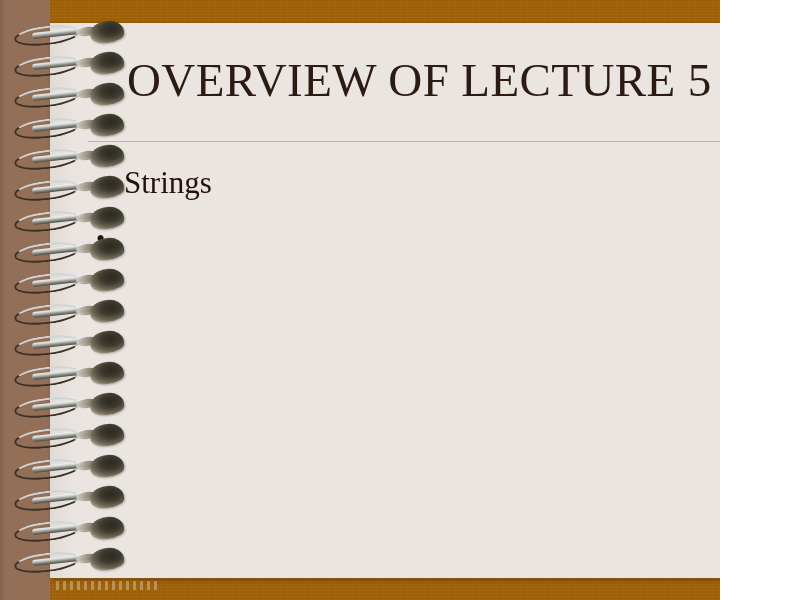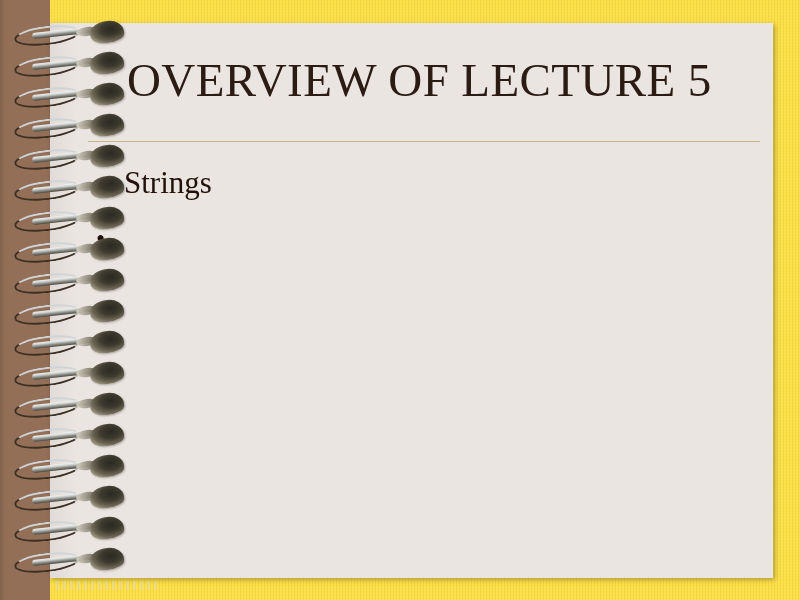--- a/index.html
+++ b/index.html
@@ -9,23 +9,23 @@
   body {
     width: 800px;
     height: 600px;
     overflow: hidden;
     font-family: "Liberation Serif", serif;
   }
 
   
   #slide {
     position: relative;
-    width: 800px;
-    height: 600px;
-    background: #fde047;
+    width: 720px;
+    height: 600px;
+    background: #a16207;
     overflow: hidden;
   }
   
   #slide-bg-texture {
     position: absolute;
     inset: 0;
     background-image:
       repeating-linear-gradient(0deg,   rgba(255,255,255,0.045) 0px, rgba(255,255,255,0.045) 1px, rgba(0,0,0,0.0) 1px, rgba(0,0,0,0.0) 3px),
       repeating-linear-gradient(90deg,  rgba(0,0,0,0.05) 0px, rgba(0,0,0,0.05) 1px, rgba(0,0,0,0.0) 1px, rgba(0,0,0,0.0) 3px);
     pointer-events: none;

